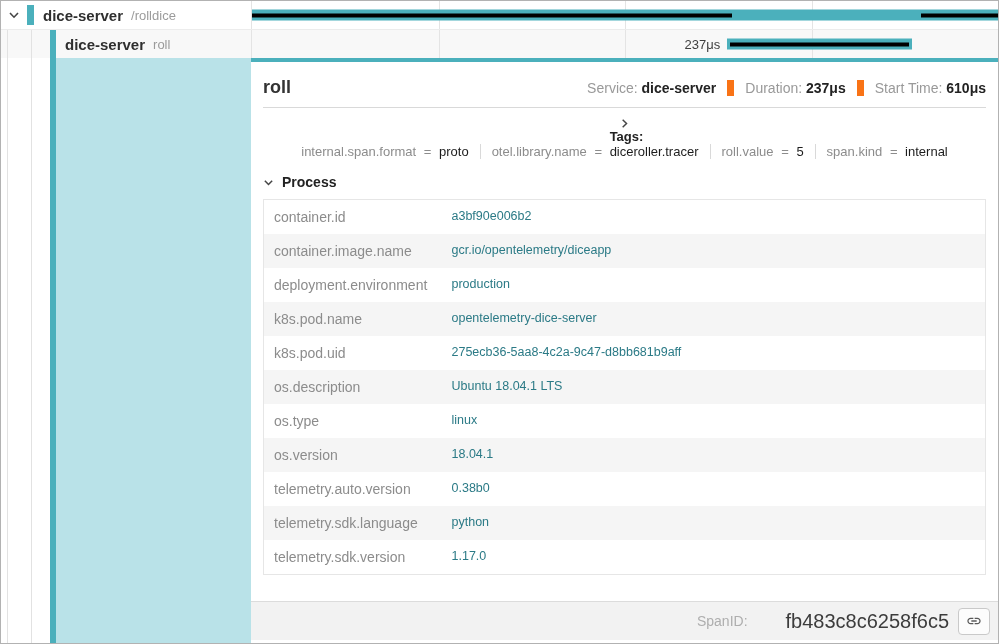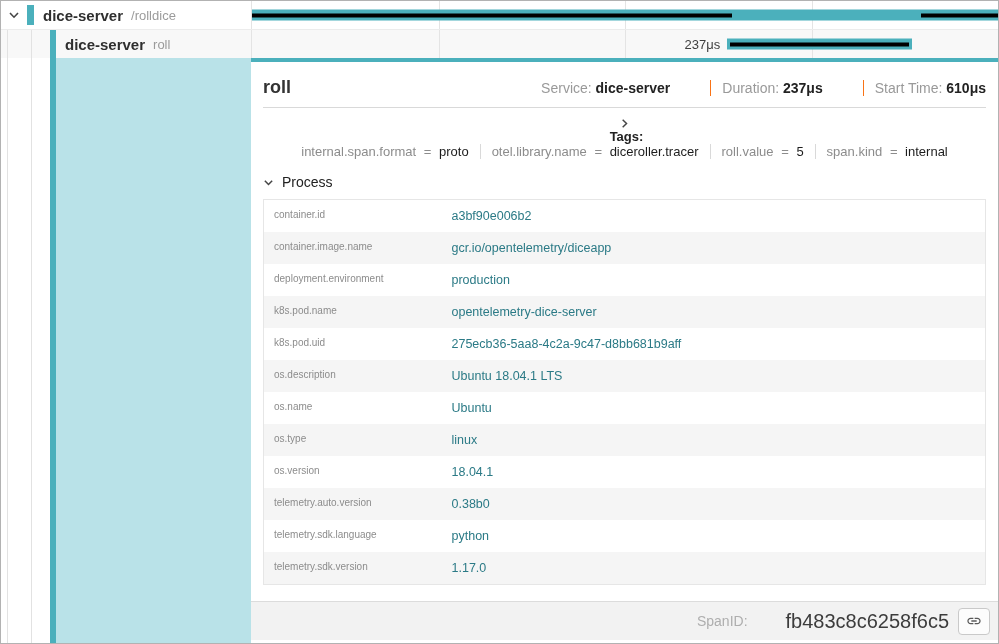--- a/index.html
+++ b/index.html
@@ -53,43 +53,43 @@
     display:flex; flex-direction:column; padding-bottom:3px; overflow:hidden;
   }
   .detail-head{
     display:flex; align-items:baseline; justify-content:space-between;
     padding:15px 12px 9px 12px;
   }
   .detail-title{ font-size:18px; font-weight:bold; color:#333; }
   .meta{ display:flex; align-items:baseline; }
   .meta-item{ padding:0 11px; font-size:14px; }
   .meta-item:last-child{ padding-right:0; }
-  .meta-item + .meta-item{ border-left:1px solid #f97316;margin-left:29px; }
+  .meta-item + .meta-item{ border-left:7px solid #f97316; }
   .meta-label{ color:#999; }
   .meta-value{ color:#222; font-weight:bold; }
 
   .divider{ height:1px; background:#d9d9d9; margin:0 12px; }
 
   .tags-row{ display:flex; align-items:center; padding:10px 12px 6px 12px;flex-direction:column; }
   .tags-label{ font-size:13px; font-weight:bold; color:#222; margin:0 4px 0 8px; }
   .tags-list{ display:flex; align-items:center; }
   .tag-item{ padding:0 11px; font-size:13px; white-space:nowrap; }
   .tag-item + .tag-item{ border-left:1px solid #d9d9d9; }
   .tag-key{ color:#8c8c8c; }
   .tag-eq{ color:#8c8c8c; margin:0 4px; }
   .tag-value{ color:#1d1d1d; }
 
   .process-head{ display:flex; align-items:center; padding:9px 12px 7px 12px; cursor:pointer; }
-  .process-label{ font-size:14px; font-weight:normal; color:#222; margin-left:8px; }
+  .process-label{ font-size:14px; font-weight:bold; color:#222; margin-left:8px; }
 
   .process-table{
     margin:2px 12px 0 12px; width:calc(100% - 24px);
     border-collapse:collapse; border:1px solid #e6e6e6; background:#fff;
   }
-  .process-table td{ padding:9px 10px; font-size:10px; vertical-align:top; }
+  .process-table td{ padding:9px 10px; font-size:14px; vertical-align:top; }
   .process-table tr:nth-child(even) td{ background:#f5f5f5; }
   td.pkey{ width:178px; color:#8c8c8c; }
   td.pval{ font-family:Liberation Sans, sans-serif; color:var(--value-color); font-size:12.5px; }
 
   .detail-footer{
     margin-top:auto; height:39px; background:#f2f2f2; border-top:1px solid #dcdcdc;
     display:flex; align-items:center; justify-content:flex-end; padding:0 8px; gap:9px;
   }
   .spanid-label{ font-size:14px; color:#aeaeae; }
   .spanid-value{ font-size:20px; color:#3c3c3c;margin-left:29px; }
@@ -244,24 +244,20 @@
   <tr>
     <td class="pkey">k8s.pod.uid</td>
     <td class="pval">275ecb36-5aa8-4c2a-9c47-d8bb681b9aff</td>
   </tr>
 
   <tr>
     <td class="pkey">os.description</td>
     <td class="pval">Ubuntu 18.04.1 LTS</td>
   </tr>
 
-  <tr>
-    <td class="pkey">os.name</td>
-    <td class="pval">Ubuntu</td>
-  </tr>
 
   <tr>
     <td class="pkey">os.type</td>
     <td class="pval">linux</td>
   </tr>
 
   <tr>
     <td class="pkey">os.version</td>
     <td class="pval">18.04.1</td>
   </tr>

